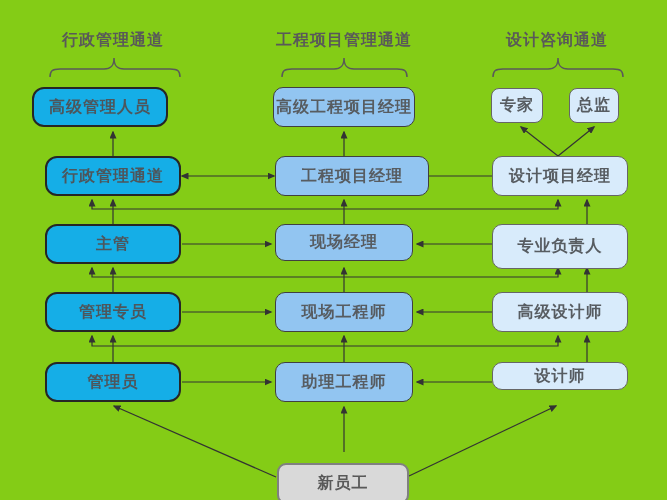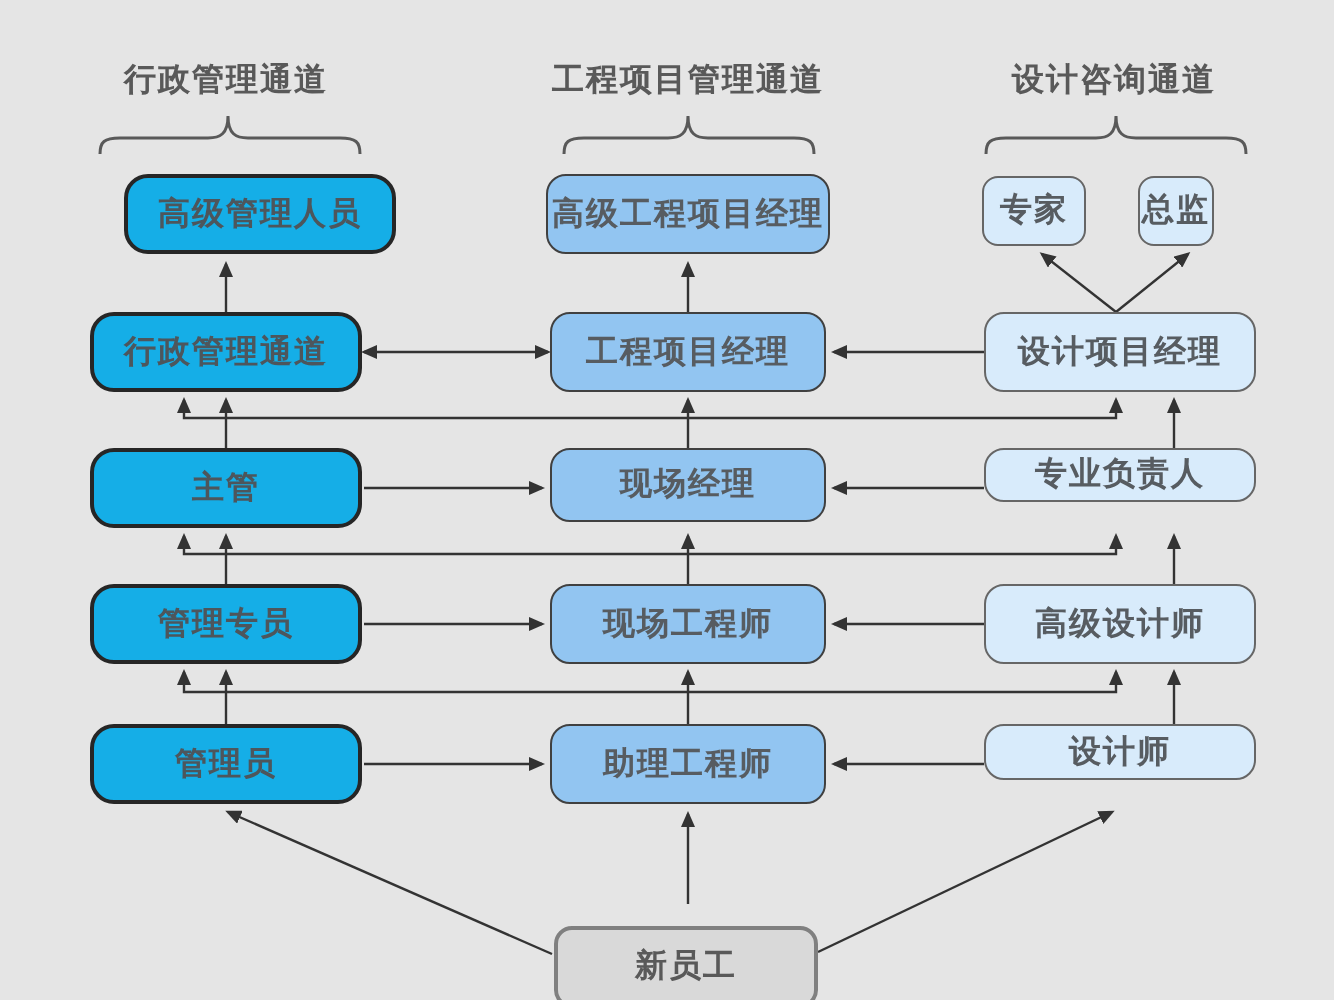--- a/index.html
+++ b/index.html
@@ -1,20 +1,20 @@
 <!DOCTYPE html>
 <html><head>
 <meta charset="utf-8">
 <style>
   html, body { margin: 0; padding: 0; background: #ffffff; }
   .stage {
     position: relative;
     width: 667px;
     height: 500px;
-    background: #e5e5e5;
+    background: #84cc16;
     font-family: "DejaVu Sans", sans-serif;
     overflow: hidden;
   }
   .lines { position: absolute; left: 0; top: 0; width: 667px; height: 500px; }
   .hdr {
     position: absolute;
     width: 180px;
     text-align: center;
     font-size: 16px;
     font-weight: bold;
@@ -94,34 +94,34 @@
       <path d="M276 477 L114 406" marker-end="url(#ah)"></path>
       <path d="M344 452 V407" marker-end="url(#ah)"></path>
       <path d="M409 476 L556 406" marker-end="url(#ah)"></path>
     </g>
   </svg>
 
   <div class="hdr" style="left:23px;  top:30px;">行政管理通道</div>
   <div class="hdr" style="left:254px; top:30px;">工程项目管理通道</div>
   <div class="hdr" style="left:467px; top:30px;">设计咨询通道</div>
 
-  <div class="box admin" style="left:62px; top:87px;  width:136px; height:40px;">高级管理人员</div>
+  <div class="box admin" style="left:32px; top:87px;  width:136px; height:40px;">高级管理人员</div>
   <div class="box admin" style="left:45px; top:156px; width:136px; height:40px;">行政管理通道</div>
   <div class="box admin" style="left:45px; top:224px; width:136px; height:40px;">主管</div>
   <div class="box admin" style="left:45px; top:292px; width:136px; height:40px;">管理专员</div>
   <div class="box admin" style="left:45px; top:362px; width:136px; height:40px;">管理员</div>
 
   <div class="box proj" style="left:273px; top:87px;  width:142px; height:40px;">高级工程项目经理</div>
-  <div class="box proj" style="left:275px; top:156px; width:138px; height:40px;">工程项目经理</div>
+  <div class="box proj" style="left:275px; top:156px; width:154px; height:40px;">工程项目经理</div>
   <div class="box proj" style="left:275px; top:224px; width:138px; height:37px;">现场经理</div>
   <div class="box proj" style="left:275px; top:292px; width:138px; height:40px;">现场工程师</div>
   <div class="box proj" style="left:275px; top:362px; width:138px; height:40px;">助理工程师</div>
 
   <div class="box design small" style="left:491px; top:88px; width:52px; height:35px;">专家</div>
-  <div class="box design small" style="left:569px; top:88px; width:38px; height:35px;">总监</div>
+  <div class="box design small" style="left:569px; top:88px; width:50px; height:35px;">总监</div>
   <div class="box design" style="left:492px; top:156px; width:136px; height:40px;">设计项目经理</div>
-  <div class="box design" style="left:492px; top:224px; width:136px; height:27px;">专业负责人</div>
+  <div class="box design" style="left:492px; top:224px; width:136px; height:45px;">专业负责人</div>
   <div class="box design" style="left:492px; top:292px; width:136px; height:40px;">高级设计师</div>
   <div class="box design" style="left:492px; top:362px; width:136px; height:28px;">设计师</div>
 
   <div class="box entry" style="left:277px; top:452px; width:132px; height:41px;margin-top:11px;">新员工</div>
 
 </div>
 
 </body></html>

